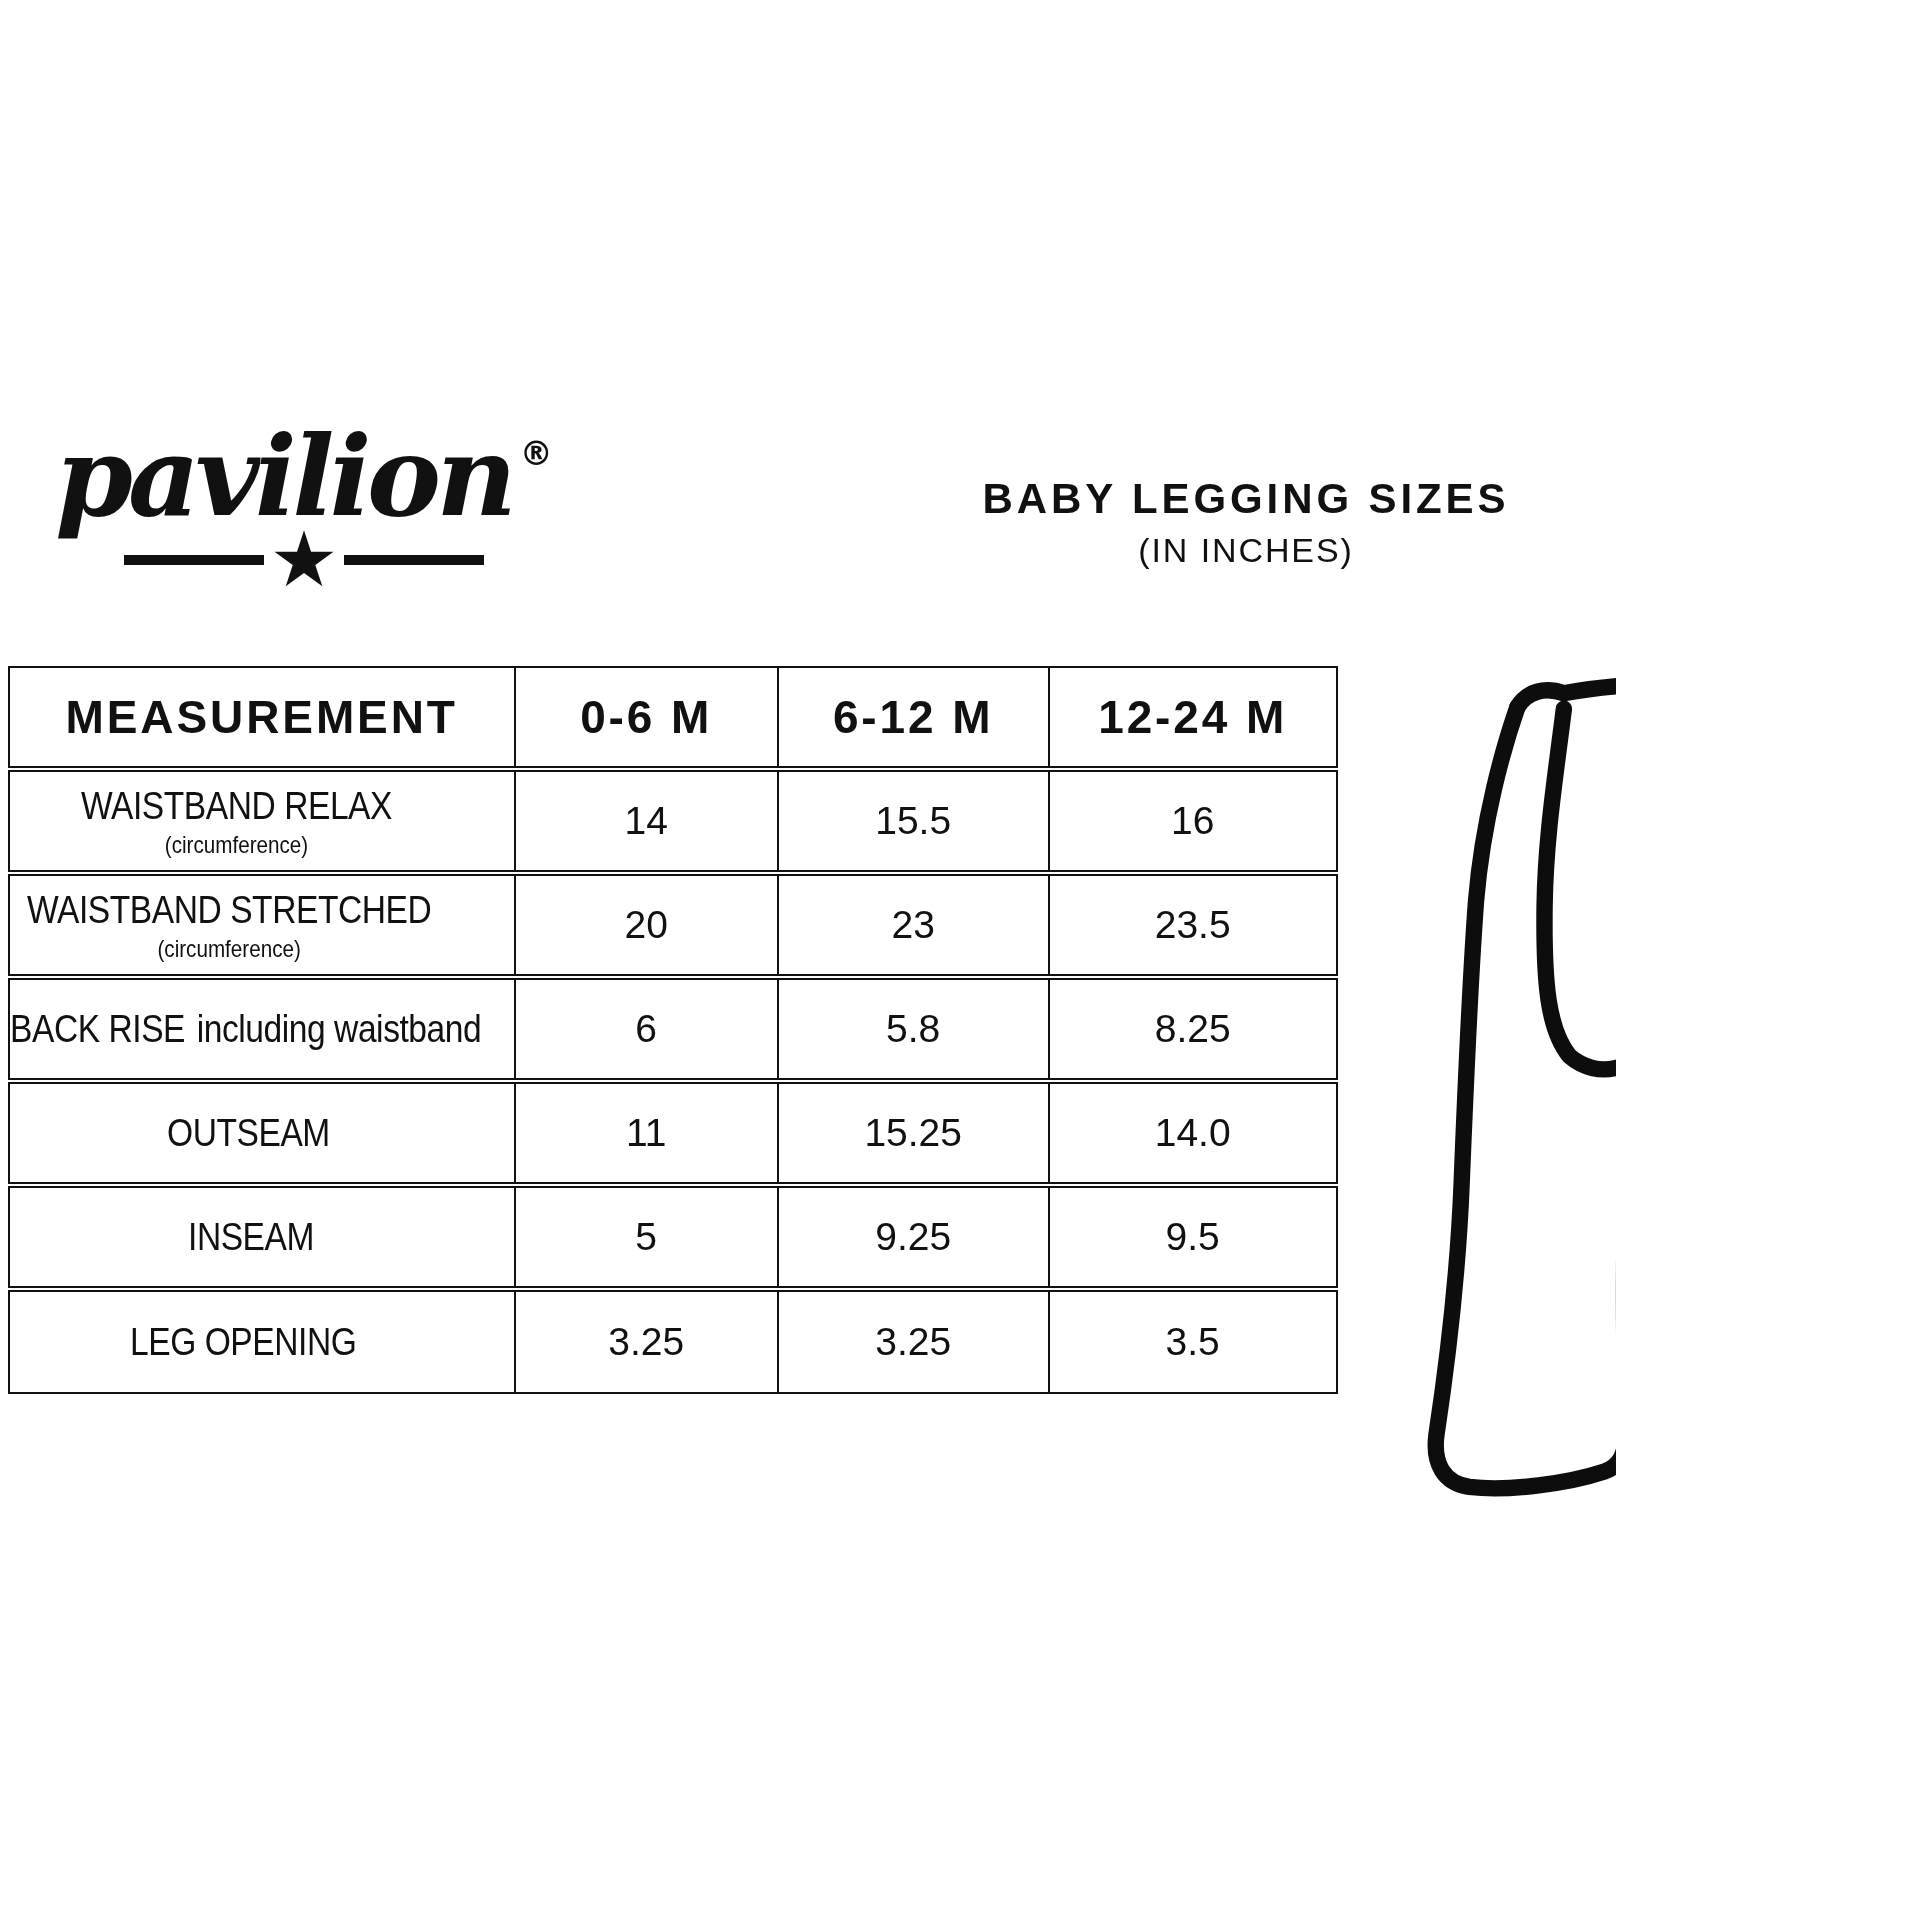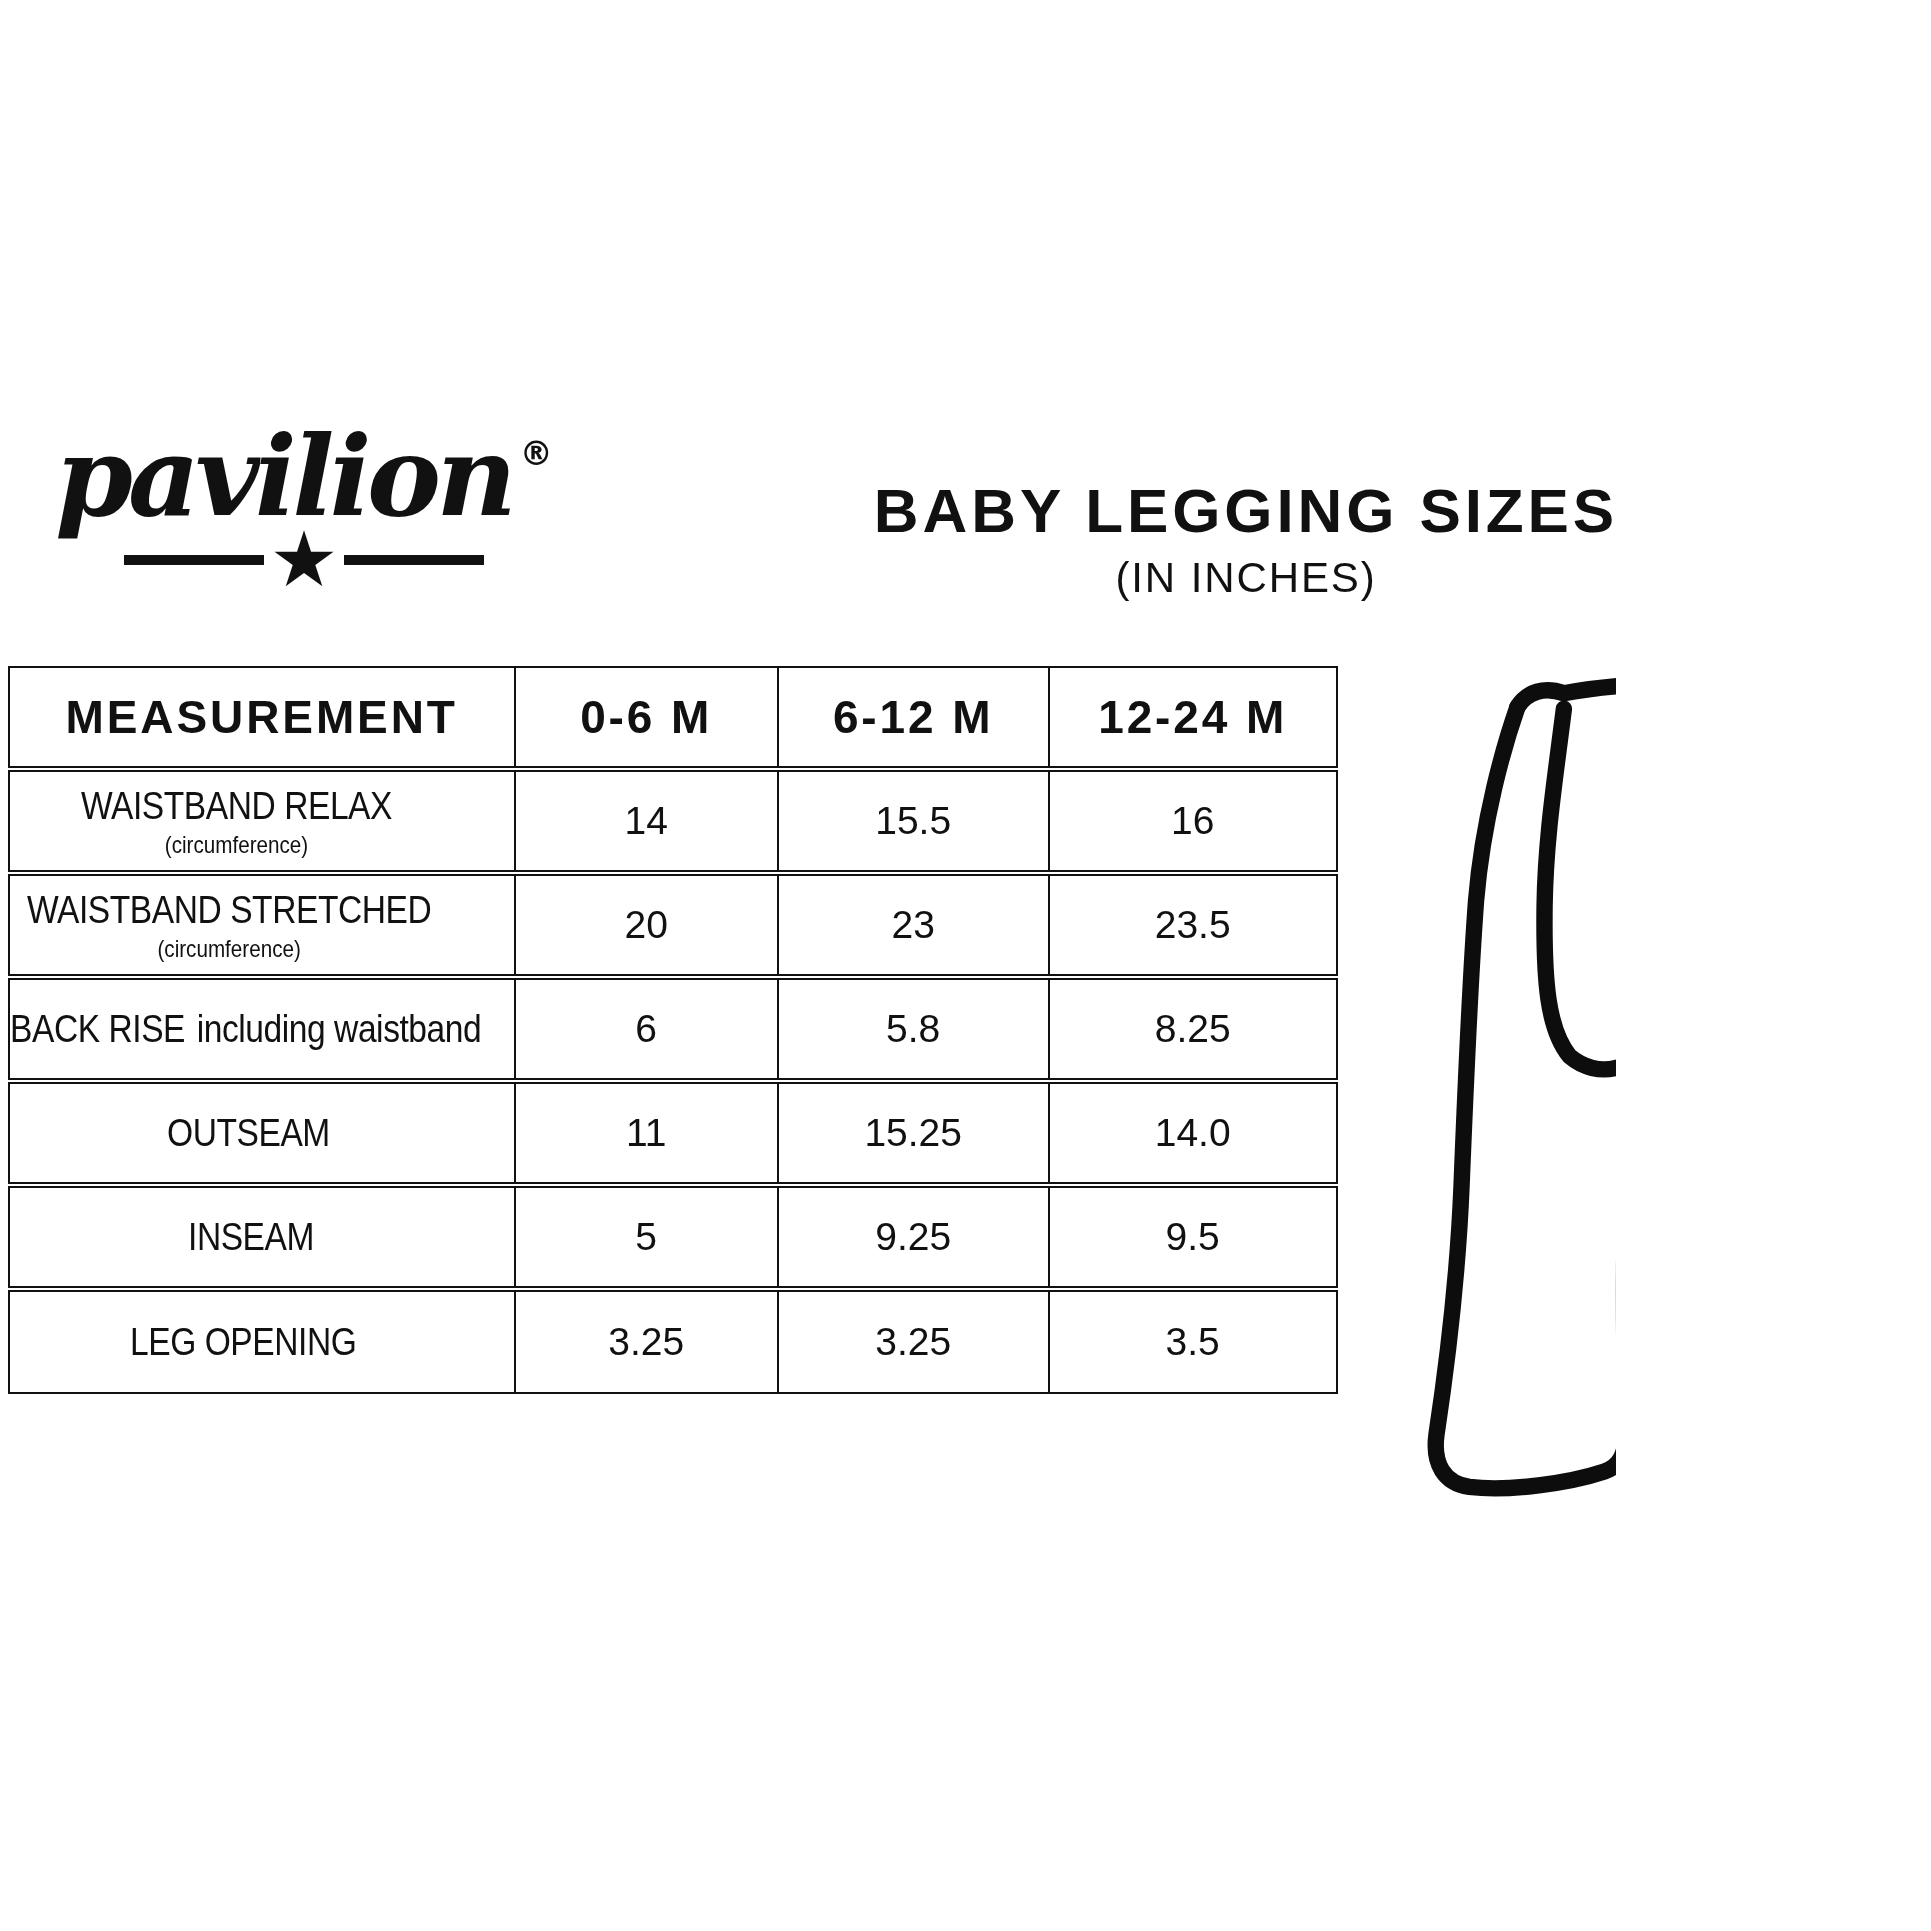--- a/index.html
+++ b/index.html
@@ -11,22 +11,22 @@
   .logo-script{font-family:"DejaVu Serif","Liberation Serif",serif;font-style:italic;font-weight:bold;
                font-size:111px;line-height:1.1;letter-spacing:-4.8px;white-space:nowrap;}
   .logo-script .reg{font-style:normal;font-size:33px;letter-spacing:0;position:relative;top:-50px;margin-left:7.7px;
                     font-family:"DejaVu Sans",sans-serif;}
   .logo-starline{display:flex;align-items:center;justify-content:center;gap:5.8px;margin-top:1.9px;}
   .logo-starline .bar{height:9.7px;width:140px;background:#111;}
   .star-icon{font-size:77px;line-height:0.55;font-family:"DejaVu Sans",sans-serif;}
 
   
   .title-block{position:absolute;left:850px;top:475px;width:792px;text-align:center;}
-  .title-main{margin:0;font-size:62px;font-weight:bold;letter-spacing:3.9px;white-space:nowrap;}
-  .title-sub{margin-top:7.7px;font-size:42px;letter-spacing:1.9px;white-space:nowrap;}
+  .title-main{margin:0;font-size:42px;font-weight:bold;letter-spacing:3.9px;white-space:nowrap;}
+  .title-sub{margin-top:7.7px;font-size:34px;letter-spacing:1.9px;white-space:nowrap;}
 
   
   table.size-table{position:absolute;left:7.7px;top:666px;width:1328px;border-collapse:collapse;
                    table-layout:fixed;border:2.9px solid #111;}
   .size-table th,.size-table td{border-left:2.9px solid #111;border-right:2.9px solid #111;
                                 vertical-align:middle;padding:0;}
   .size-table thead tr{height:102px;}
   .size-table tbody tr{height:104px;}
   .size-table tbody td{border-top:6.8px double #111;}
   .size-table th{font-size:46px;font-weight:bold;letter-spacing:2.9px;text-align:center;}

